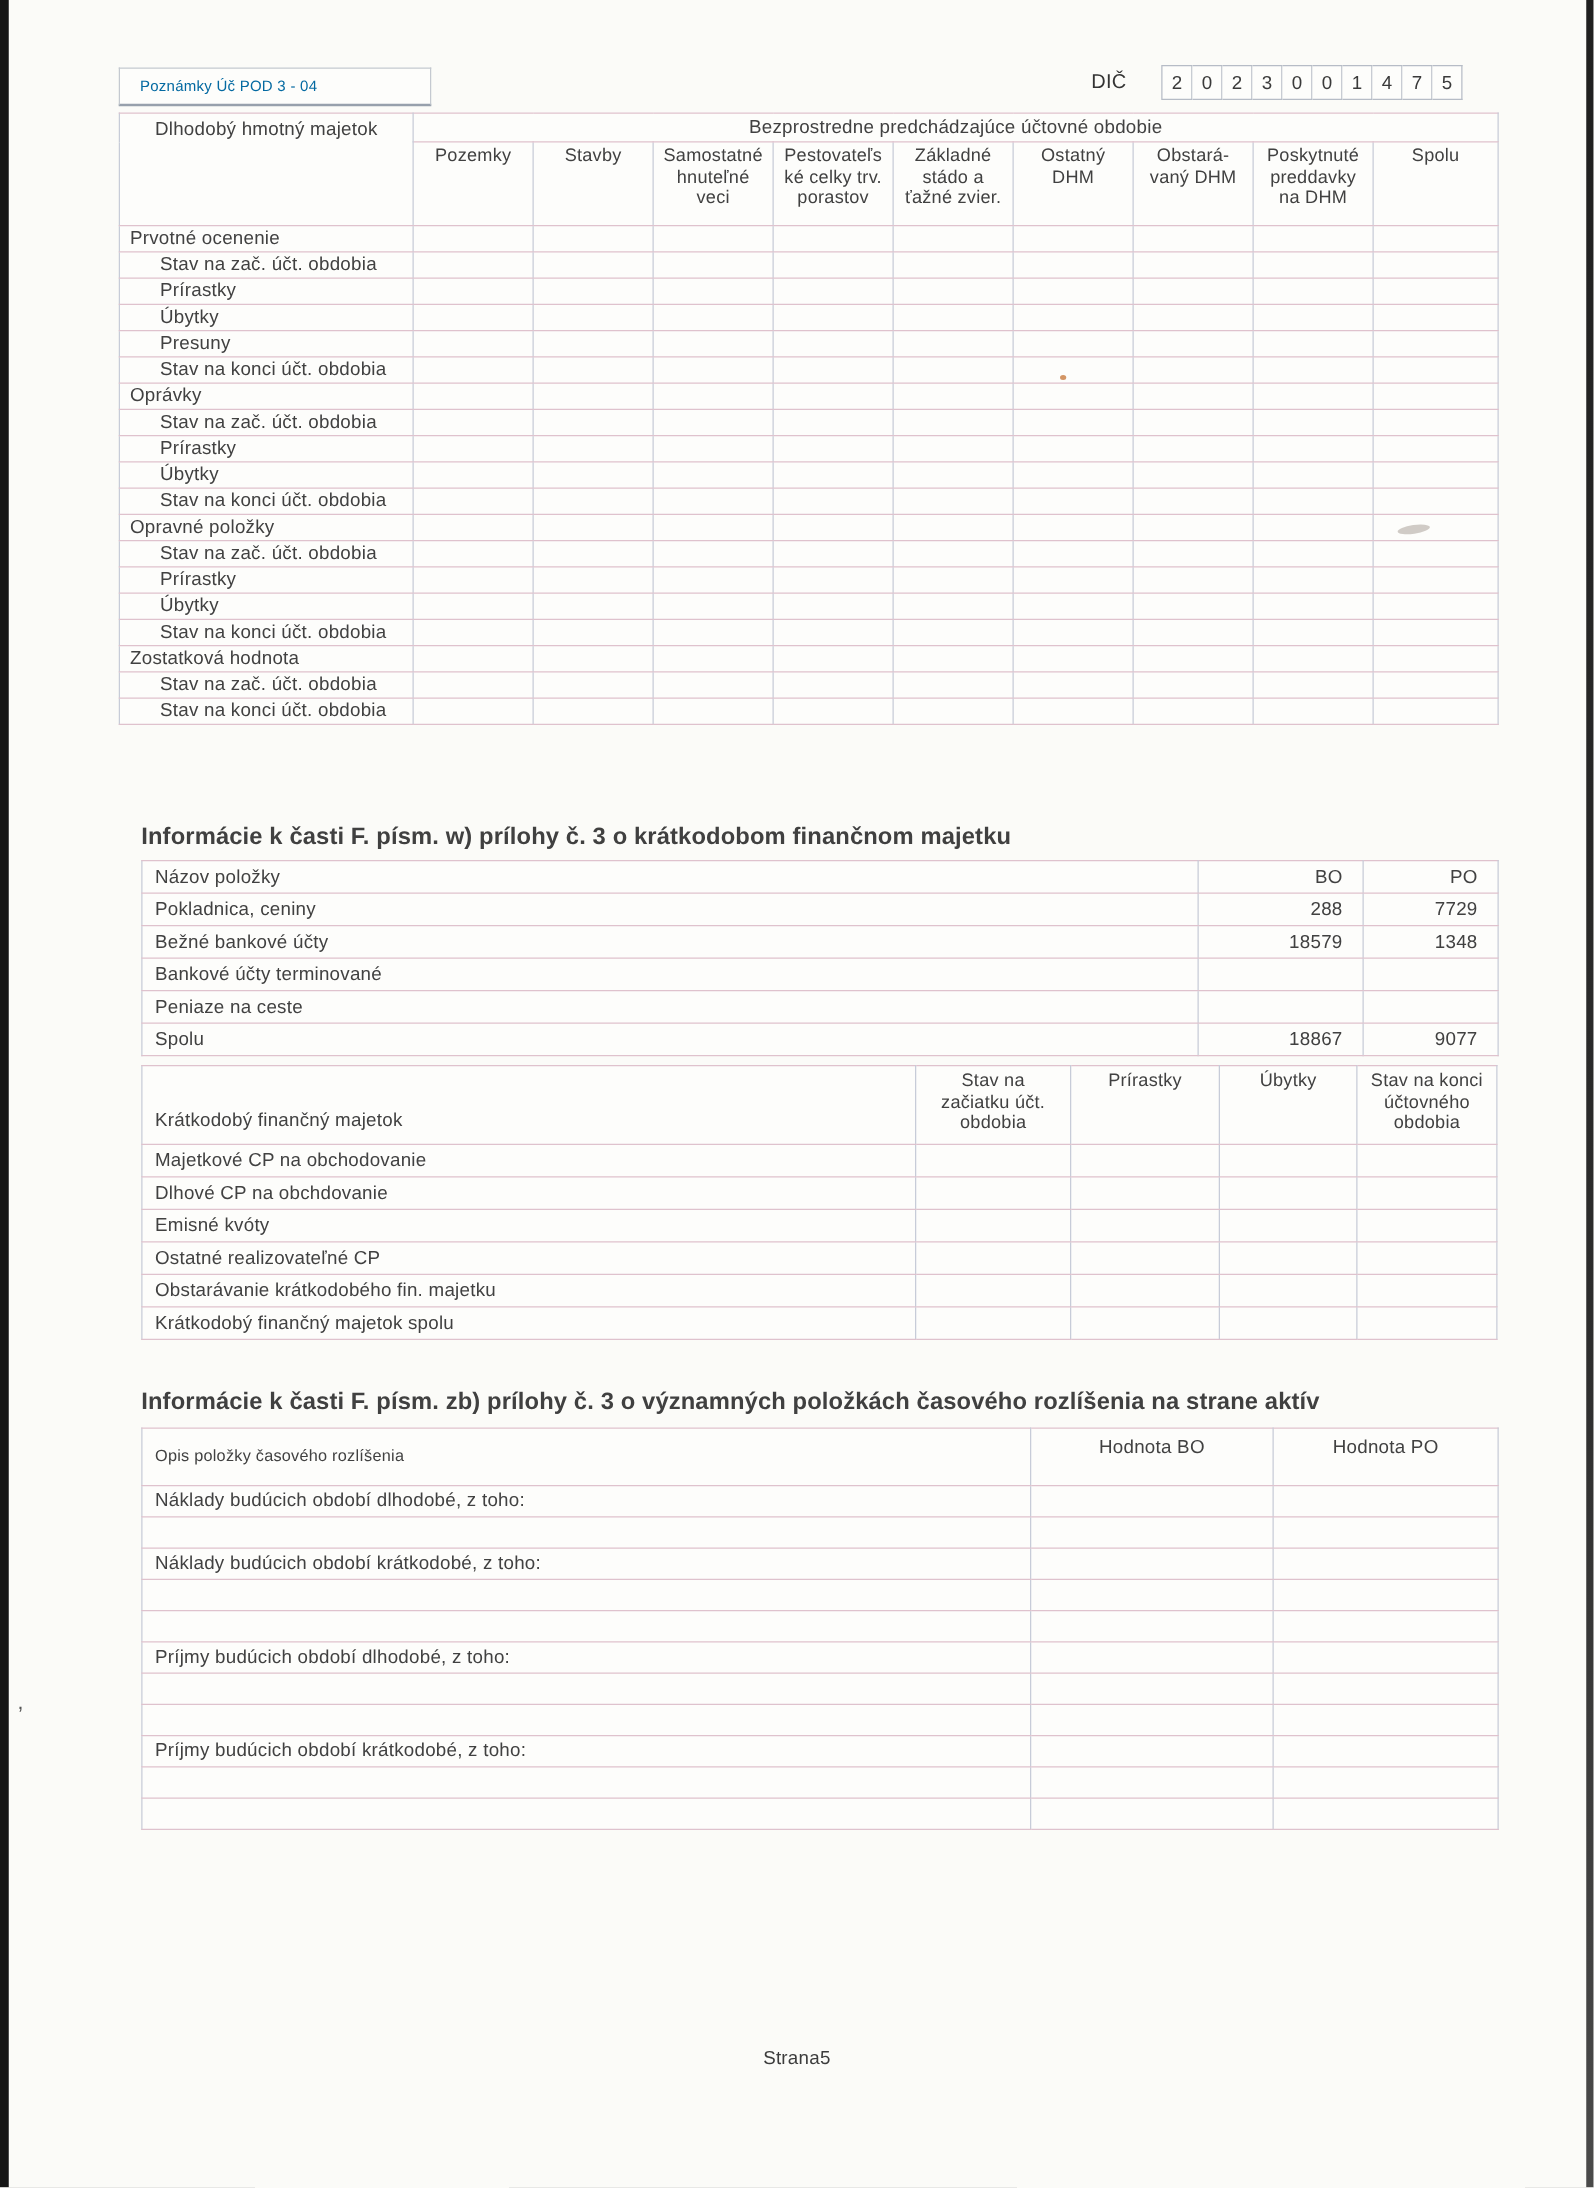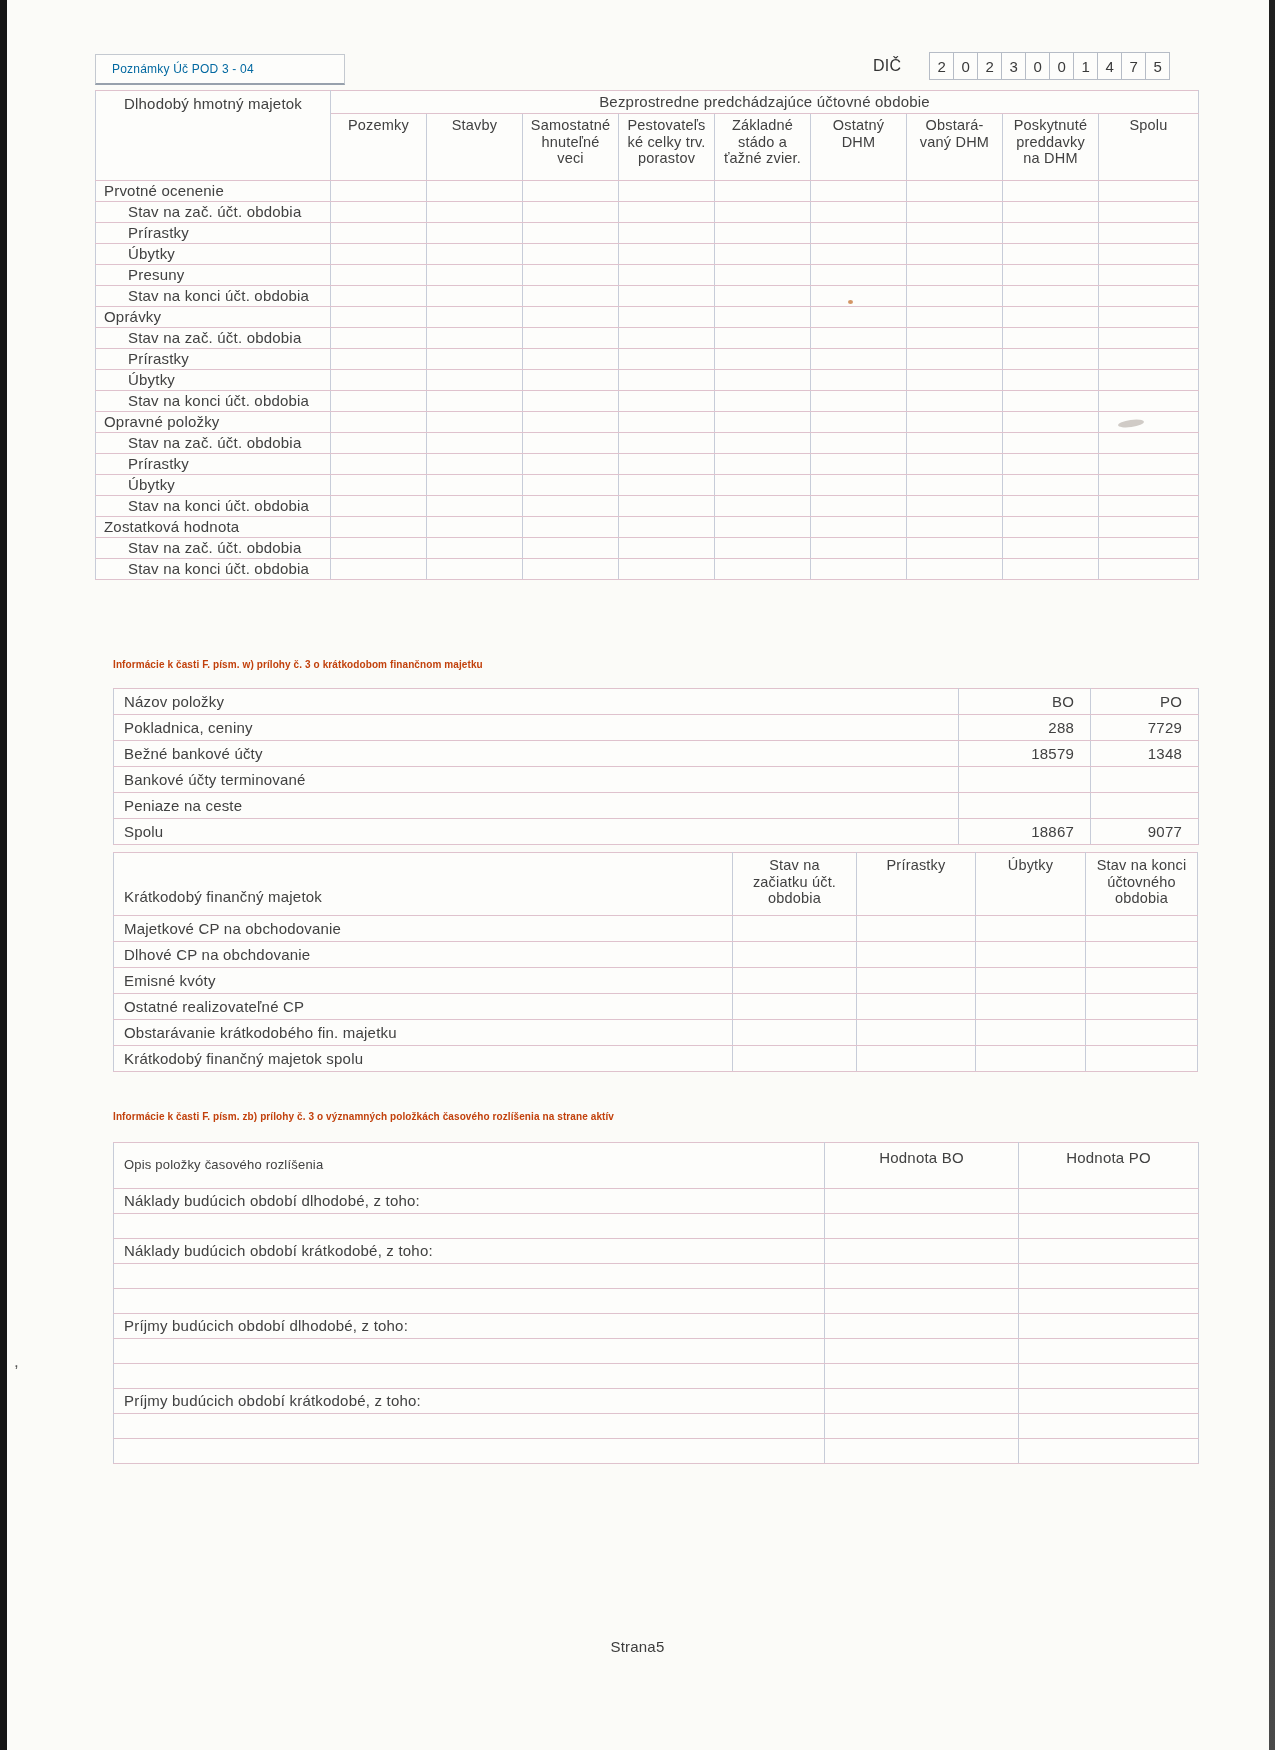--- a/index.html
+++ b/index.html
@@ -40,21 +40,21 @@
   
   .t1{left:95px;top:90px;width:1103px;}
   .t1 .corner{vertical-align:top;padding:4px 8px;font-size:15px;}
   .t1 .period{height:22px;text-align:center;font-size:15px;}
   .t1 th.colh{height:63px;vertical-align:top;text-align:center;white-space:pre-line;font-size:14.5px;padding-top:3px;}
   .t1 td.body{height:20px;}
   .t1 td.lbl{padding-left:8px;}
   .t1 td.lbl.ind{padding-left:32px;}
 
   
-  .sec-h{position:absolute;left:113px;font-size:10px;font-weight:bold;color:#c2410c;letter-spacing:.1px;}
+  .sec-h{position:absolute;left:113px;font-size:19px;font-weight:bold;color:#404040;letter-spacing:.1px;}
   .sec-h.w{top:659px;}
   .sec-h.zb{top:1111px;}
 
   
   .t2{left:113px;top:688px;width:1085px;}
   .t2 td{height:25px;}
   .t2 .name{padding-left:10px;}
   .t2 .num{text-align:right;padding-right:16px;}
 
   

